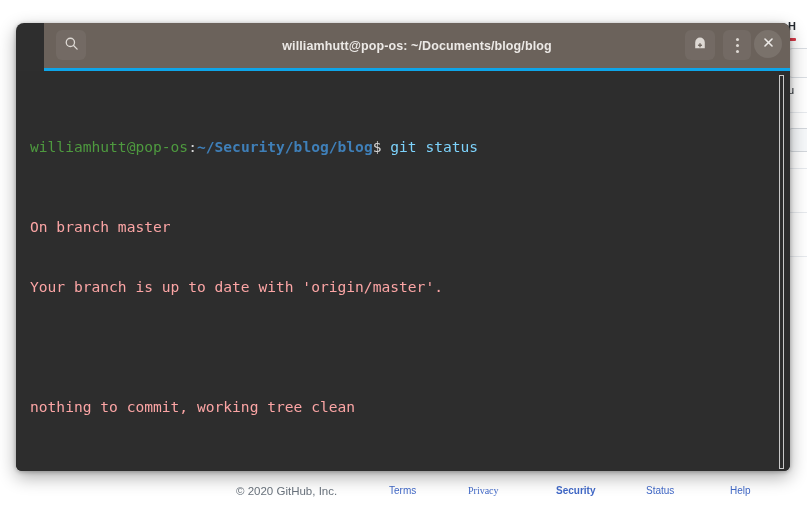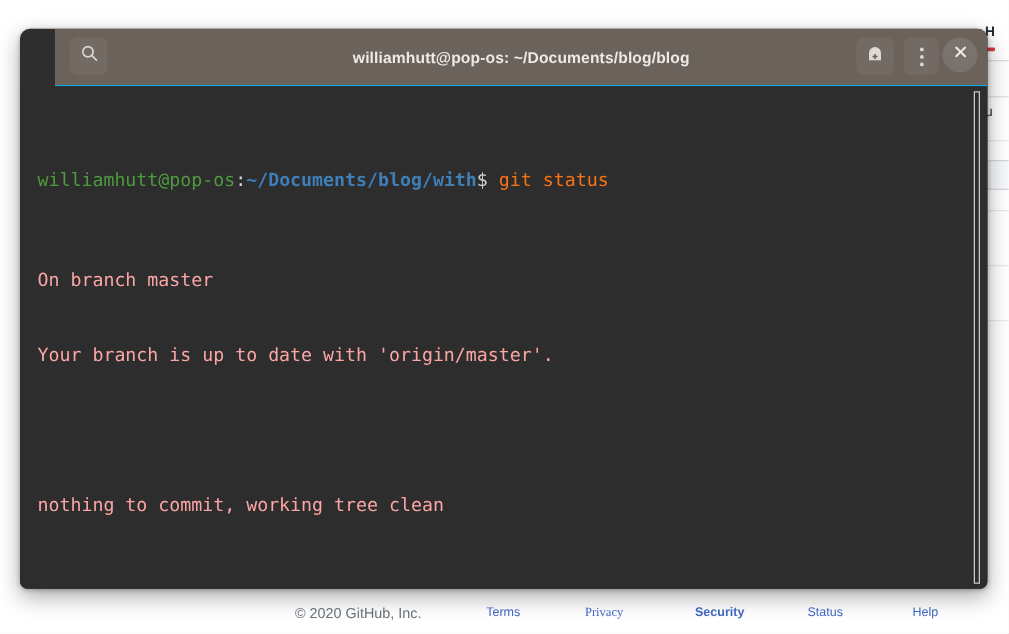--- a/index.html
+++ b/index.html
@@ -125,21 +125,21 @@
     background: #2e2e2e;
   }
 
   
   #titlebar {
     position: relative;
     height: 45px;
     background: #6b625b;
     display: flex;
     align-items: center;
-    border-bottom: 1px solid #0ea5e9;
+    border-bottom: 3px solid #0ea5e9;
     margin-left: 28px;
   }
   #titlebar .tb-title {
     position: absolute;
     left: 0;
     right: 0;
     text-align: center;
     font-size: 12.5px;
     font-weight: bold;
     color: #ece9e6;
@@ -187,21 +187,21 @@
     font-size: 14.6px;
     line-height: 20px;
     color: #d6d6d6;
     padding-left: 14px;
     white-space: pre;
   }
   .t-user { color: #4e9a3f; font-weight: normal; }
   .t-colon { color: #d6d6d6; }
   .t-path { color: #3f7fb8; font-weight: bold; }
   .t-dollar { color: #d6d6d6; }
-  .t-cmd { color: #f97316; }
+  .t-cmd { color: #7dd3fc; }
   .t-out { color: #fca5a5; }
 
   
   #term-scrollbar {
     position: absolute;
     right: 4px;
     top: 4px;
     width: 9px;
     height: 394px;
     background: #2d2d2d;
@@ -289,21 +289,21 @@
           <line x1="10.8" y1="3.2" x2="3.2" y2="10.8" stroke="#ece9e6" stroke-width="1.7" stroke-linecap="round"></line>
         </svg>
       </span>
     </div>
   </div>
 
   <div id="term-body">
 
     <div id="term-lines">
 
-      <div><span class="t-user">williamhutt@pop-os</span><span class="t-colon">:</span><span class="t-path">~/Documents/blog/with</span><span class="t-dollar">$</span><span class="t-cmd"> git status</span></div>
+      <div><span class="t-user">williamhutt@pop-os</span><span class="t-colon">:</span><span class="t-path">~/Security/blog/blog</span><span class="t-dollar">$</span><span class="t-cmd"> git status</span></div>
 
       <div class="t-out">On branch master</div>
       <div class="t-out">Your branch is up to date with 'origin/master'.</div>
       <div class="t-out">&nbsp;</div>
       <div class="t-out">nothing to commit, working tree clean</div>
 
       
 
     </div>
 

